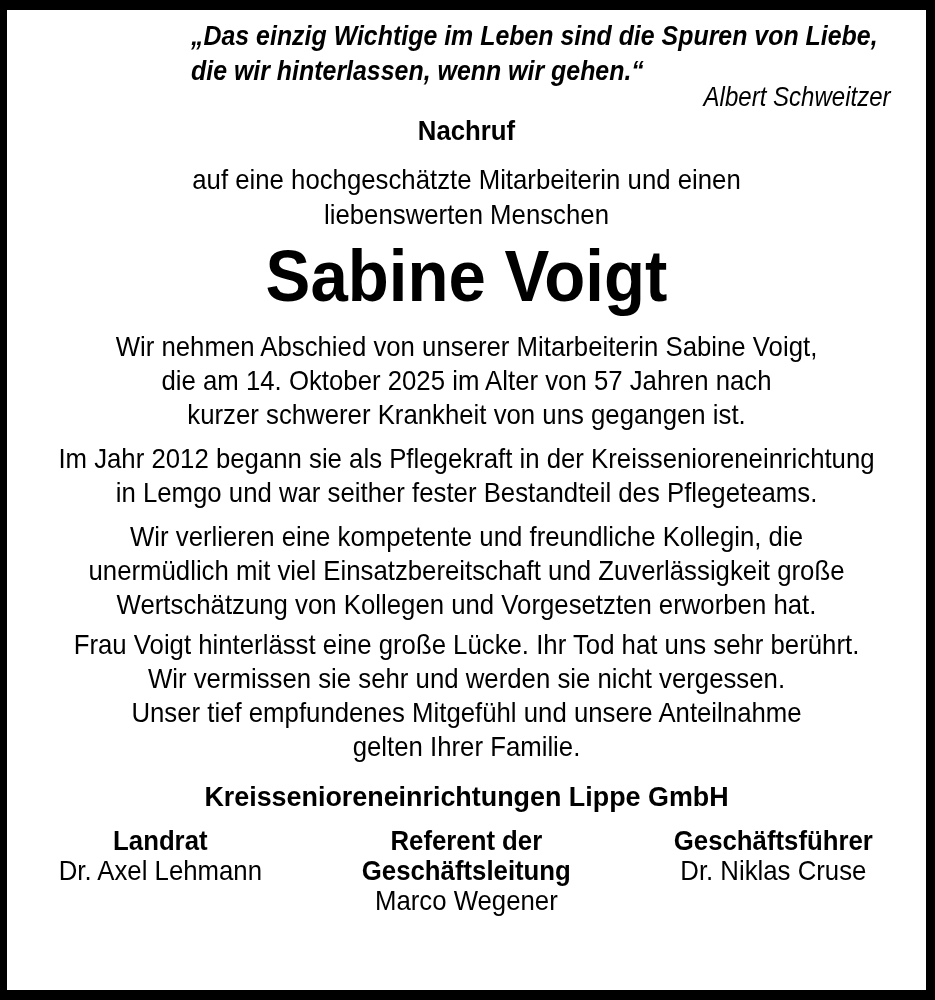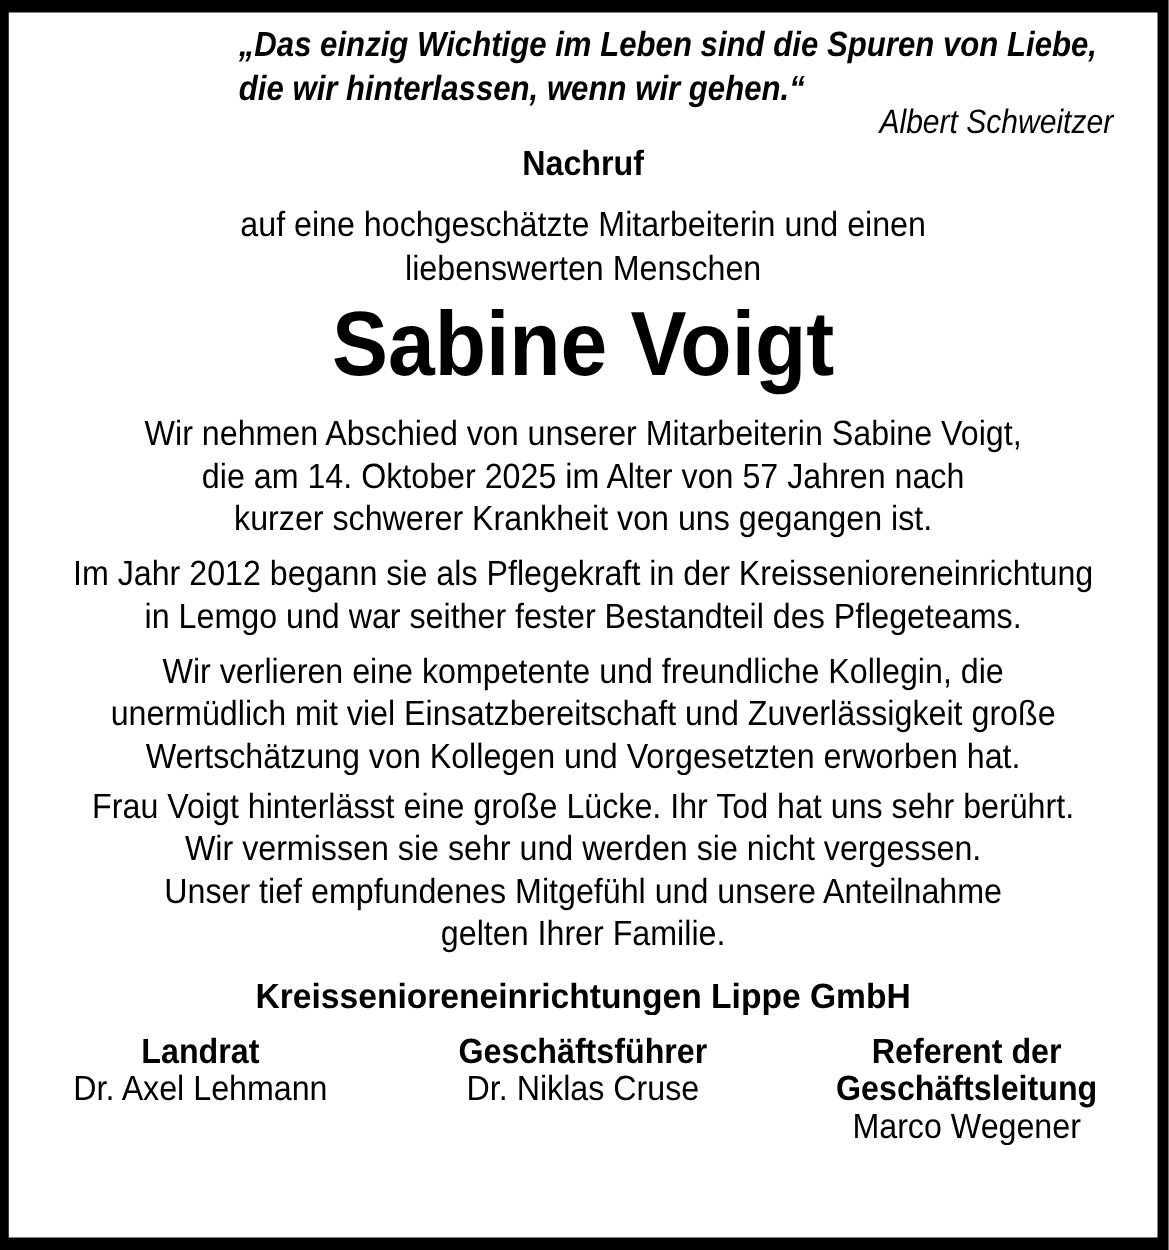--- a/index.html
+++ b/index.html
@@ -161,27 +161,27 @@
   <div class="company">Kreissenioreneinrichtungen Lippe GmbH</div>
 
   <div class="sig-grid">
 
     <div class="sig-cell">
       <div class="sig-title cx">Landrat</div>
       <div class="sig-name cx">Dr. Axel Lehmann</div>
     </div>
 
     <div class="sig-cell">
-      <div class="sig-title cx">Geschäftsführer</div>
-      <div class="sig-name cx">Dr. Niklas Cruse</div>
+      <div class="sig-title cx">Referent der Geschäftsleitung</div>
+      <div class="sig-name cx">Marco Wegener</div>
     </div>
 
     <div class="sig-cell">
-      <div class="sig-title cx">Referent der Geschäftsleitung</div>
-      <div class="sig-name cx">Marco Wegener</div>
+      <div class="sig-title cx">Geschäftsführer</div>
+      <div class="sig-name cx">Dr. Niklas Cruse</div>
     </div>
 
 
 
 
   </div>
 
 </div>
 
 </body></html>

